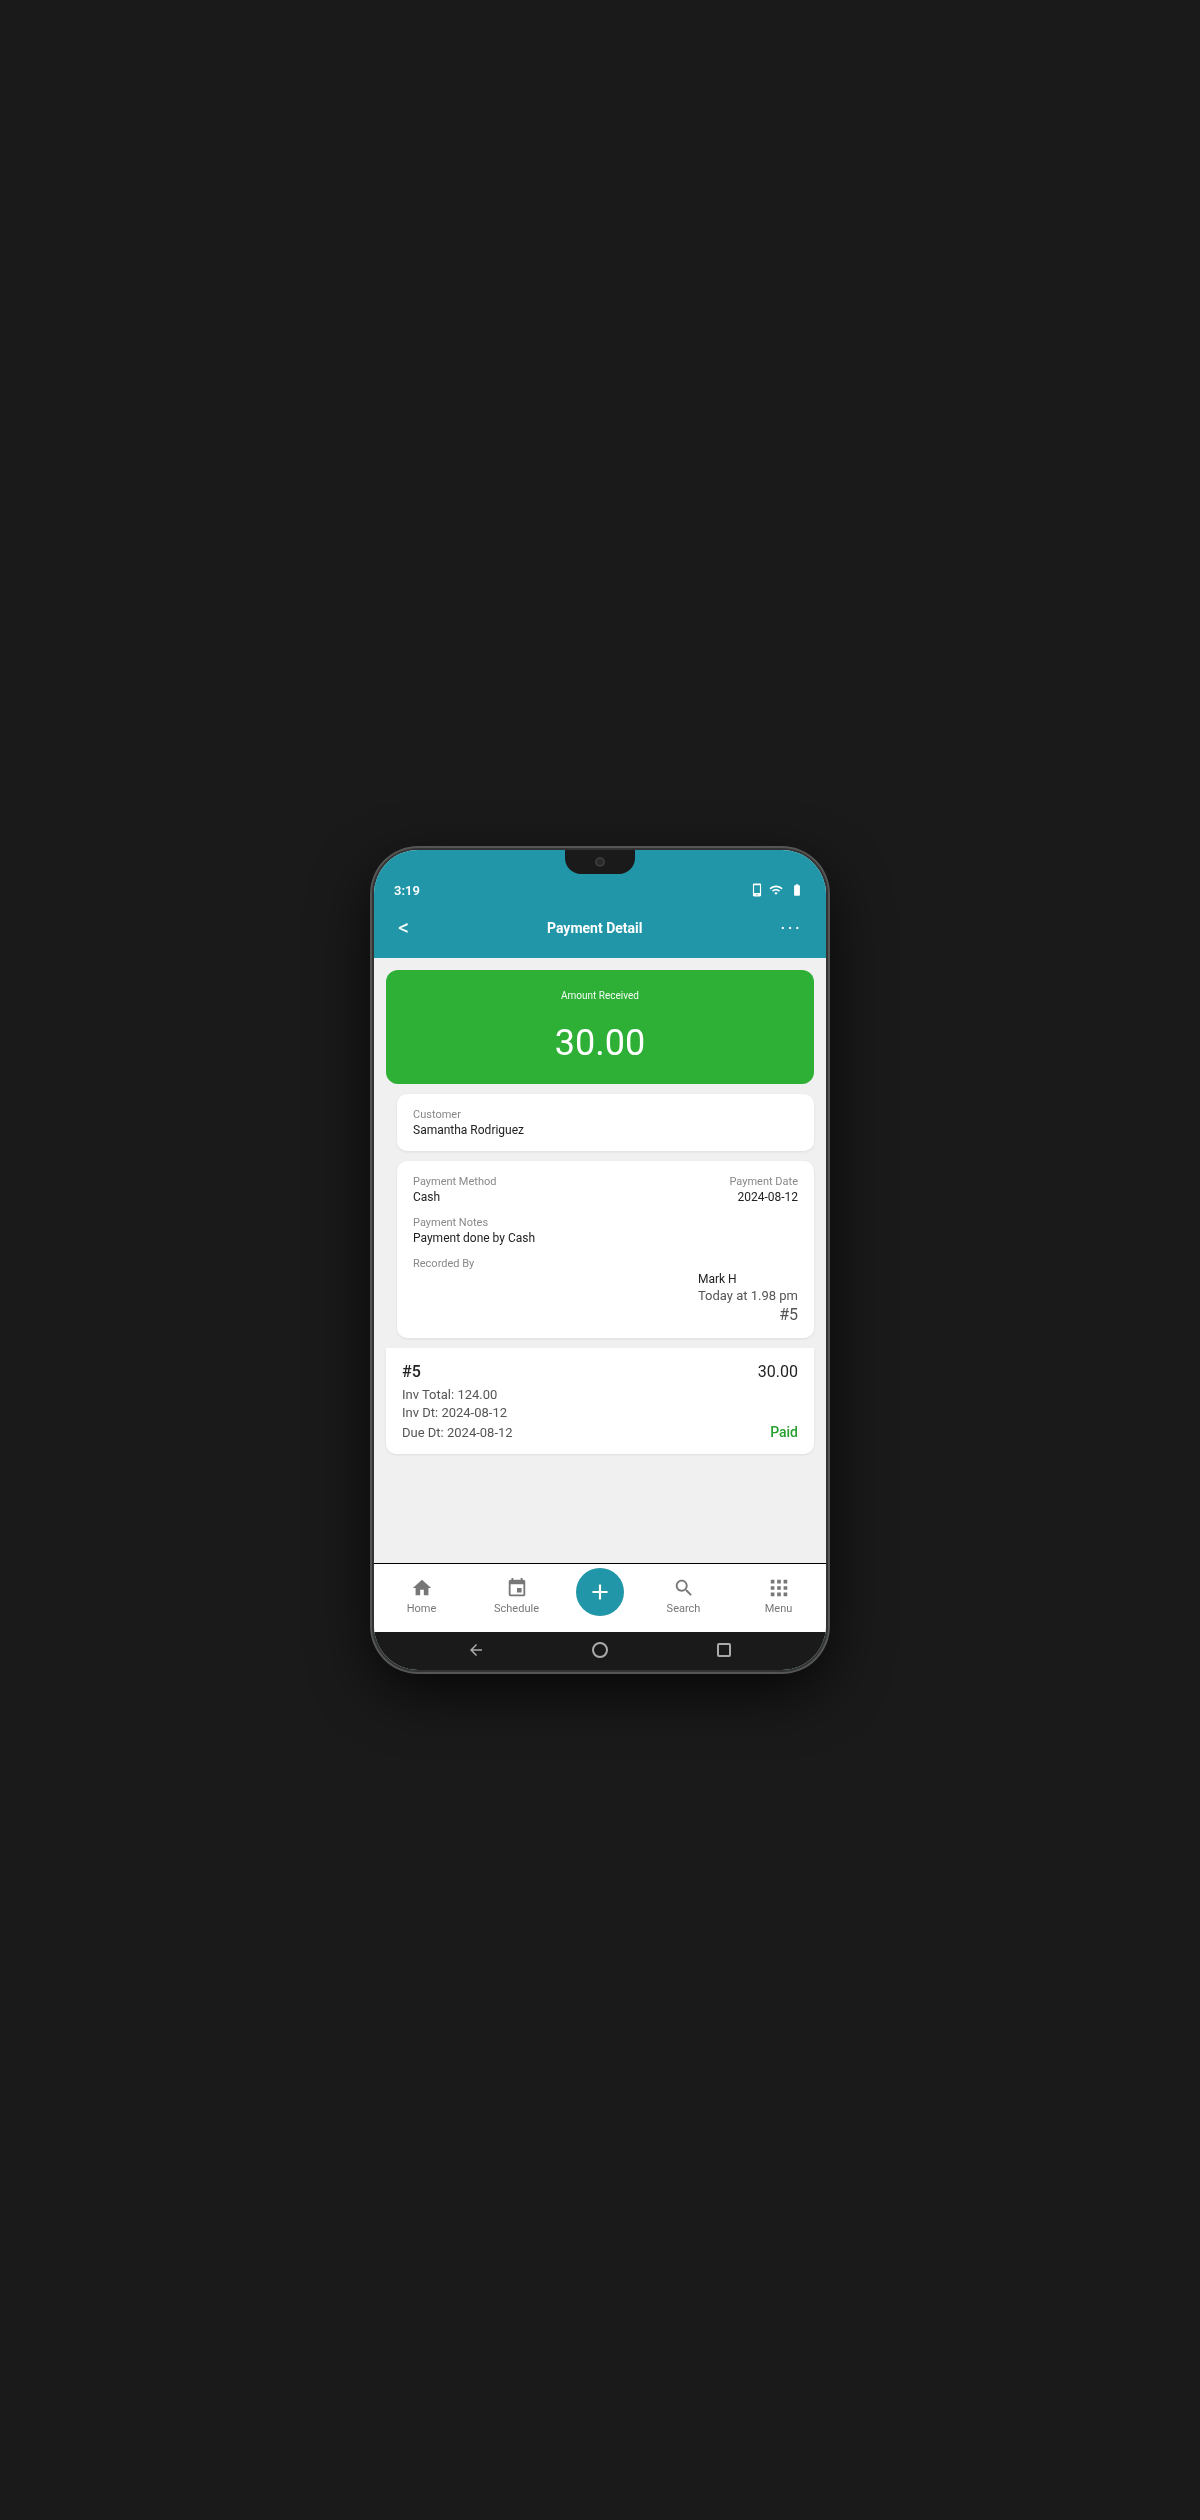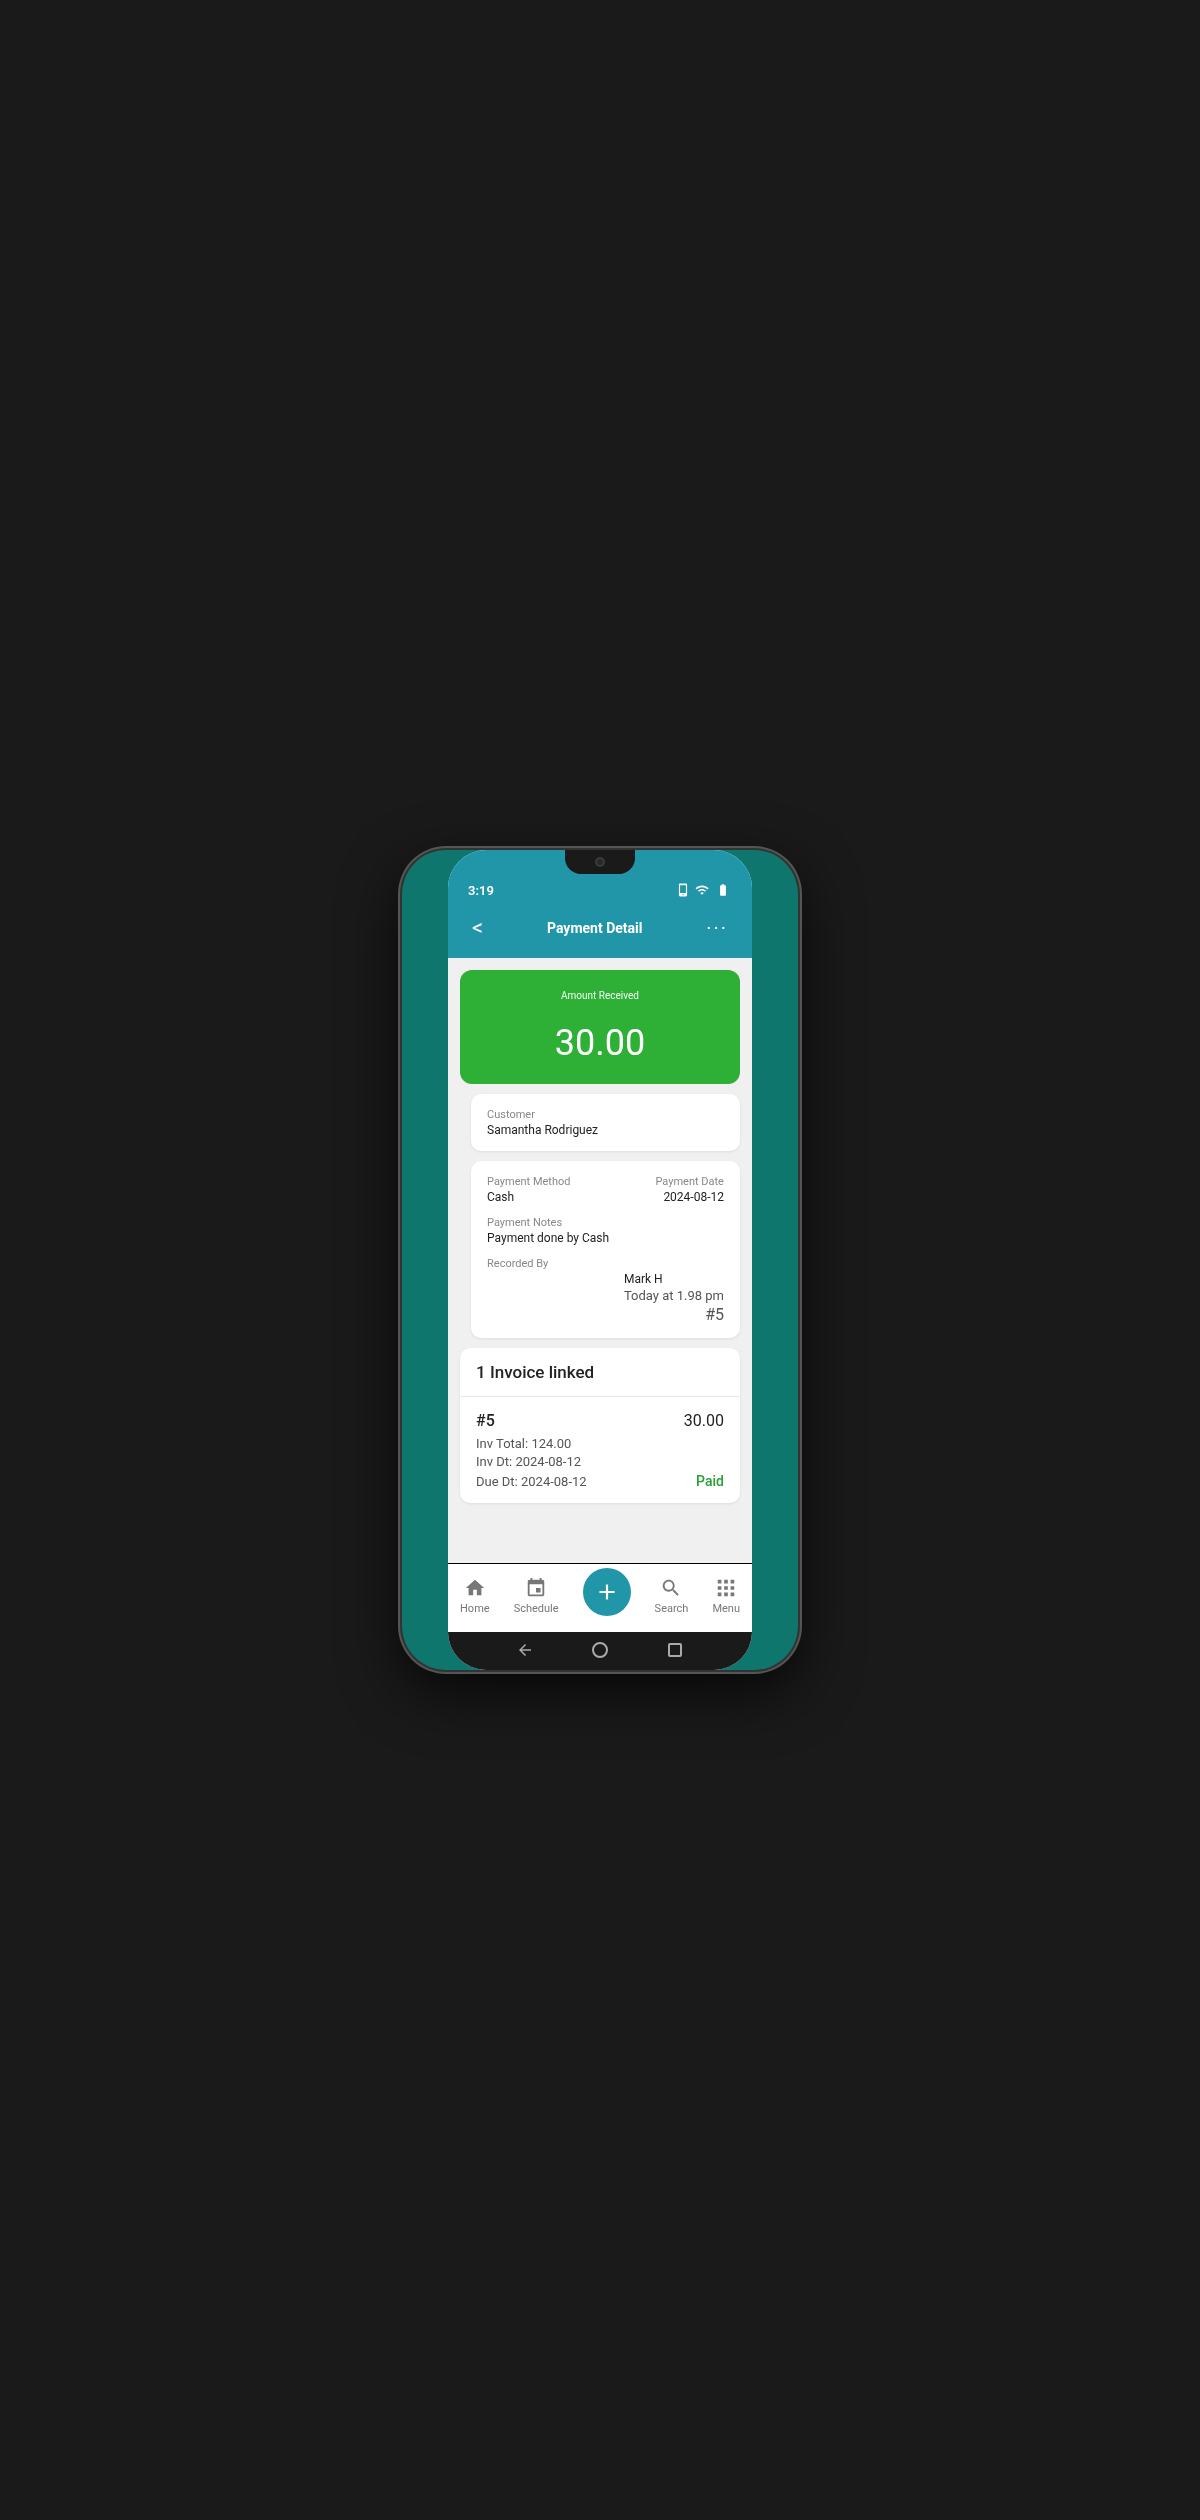--- a/index.html
+++ b/index.html
@@ -8,30 +8,29 @@
     body {
       background: #1a1a1a;
       display: flex;
       justify-content: center;
       align-items: center;
       min-height: 100vh;
       font-family: 'Roboto', Arial, sans-serif;
     }
 
     .phone-frame {
-      width: 396px;
+      width: 452px;
       height: 820px;
       background: #0f766e;
       border-radius: 44px;
       position: relative;
       box-shadow: 0 0 0 2px #333, 0 0 0 4px #555, 0 20px 60px rgba(0,0,0,0.8);
       overflow: hidden;
       display: flex;
       flex-direction: column;
-      align-items: center;
     }
 
     
     .phone-frame::before {
       content: '';
       position: absolute;
       left: -4px;
       top: 120px;
       width: 4px;
       height: 60px;
@@ -419,23 +418,20 @@
             <div>
               <div class="field-value">Mark H</div>
               <div class="field-label" style="font-size:13px; color:#555; margin-top:2px;">Today at 1.98 pm</div>
             </div>
             <div class="record-number">#5</div>
           </div>
         </div>
       </div>
 
       <div>
-        <div class="invoice-header">
-          <span class="invoice-header-text">1 Invoice linked</span>
-        </div>
         <div class="invoice-item">
           <div class="invoice-top">
             <span class="invoice-id">#5</span>
             <span class="invoice-amount">30.00</span>
           </div>
           <div class="invoice-detail">Inv Total: 124.00</div>
           <div class="invoice-detail">Inv Dt: 2024-08-12</div>
           <div class="invoice-bottom">
             <div class="invoice-detail" style="margin-bottom:0;">Due Dt: 2024-08-12</div>
             <span class="paid-badge">Paid</span>

